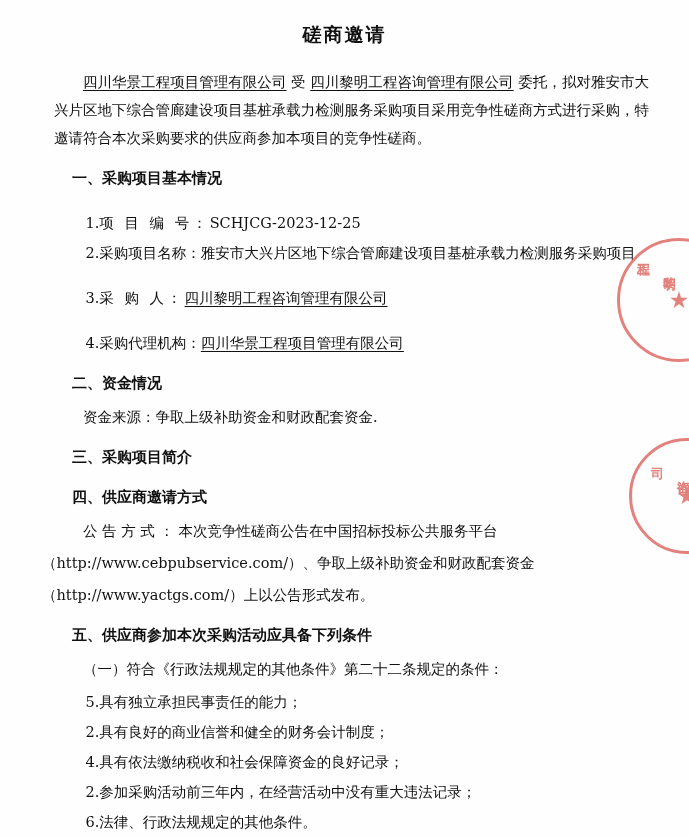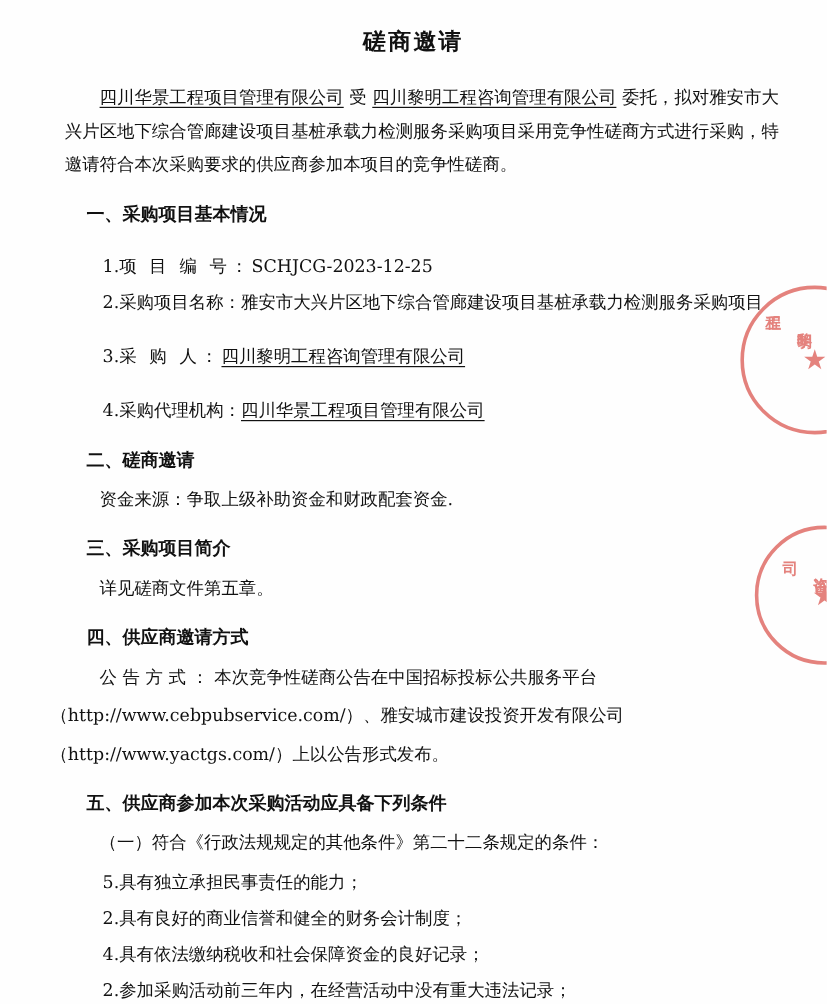--- a/index.html
+++ b/index.html
@@ -161,29 +161,28 @@
       </p>
 
       <p class="item">
         <span>3.</span><span class="spaced">采 购 人：</span><span class="u">四川黎明工程咨询管理有限公司</span>
       </p>
 
       <p class="item">
         <span>4.</span><span>采购代理机构：</span><span class="u">四川华景工程项目管理有限公司</span>
       </p>
 
-      <div class="section-head">二、磋商邀请</div>
+      <div class="section-head">二、资金情况</div>
       <p class="para-just">资金来源：争取上级补助资金和财政配套资金.</p>
 
       <div class="section-head">三、采购项目简介</div>
-      <p class="para-just">详见磋商文件第五章。</p>
 
       <div class="section-head">四、供应商邀请方式</div>
       <p class="para-just">公 告 方 式 ： 本次竞争性磋商公告在中国招标投标公共服务平台</p>
-      <p class="para-cont">（http://www.cebpubservice.com/）、雅安城市建设投资开发有限公司</p>
+      <p class="para-cont">（http://www.cebpubservice.com/）、争取上级补助资金和财政配套资金</p>
       <p class="para-cont">（http://www.yactgs.com/）上以公告形式发布。</p>
 
       <div class="section-head">五、供应商参加本次采购活动应具备下列条件</div>
       <p class="para-just">（一）符合《行政法规规定的其他条件》第二十二条规定的条件：</p>
 
       <p class="sub-item">5.具有独立承担民事责任的能力；</p>
       <p class="sub-item">2.具有良好的商业信誉和健全的财务会计制度；</p>
       <p class="sub-item">4.具有依法缴纳税收和社会保障资金的良好记录；</p>
       <p class="sub-item">2.参加采购活动前三年内，在经营活动中没有重大违法记录；</p>
       <p class="sub-item">6.法律、行政法规规定的其他条件。</p>

